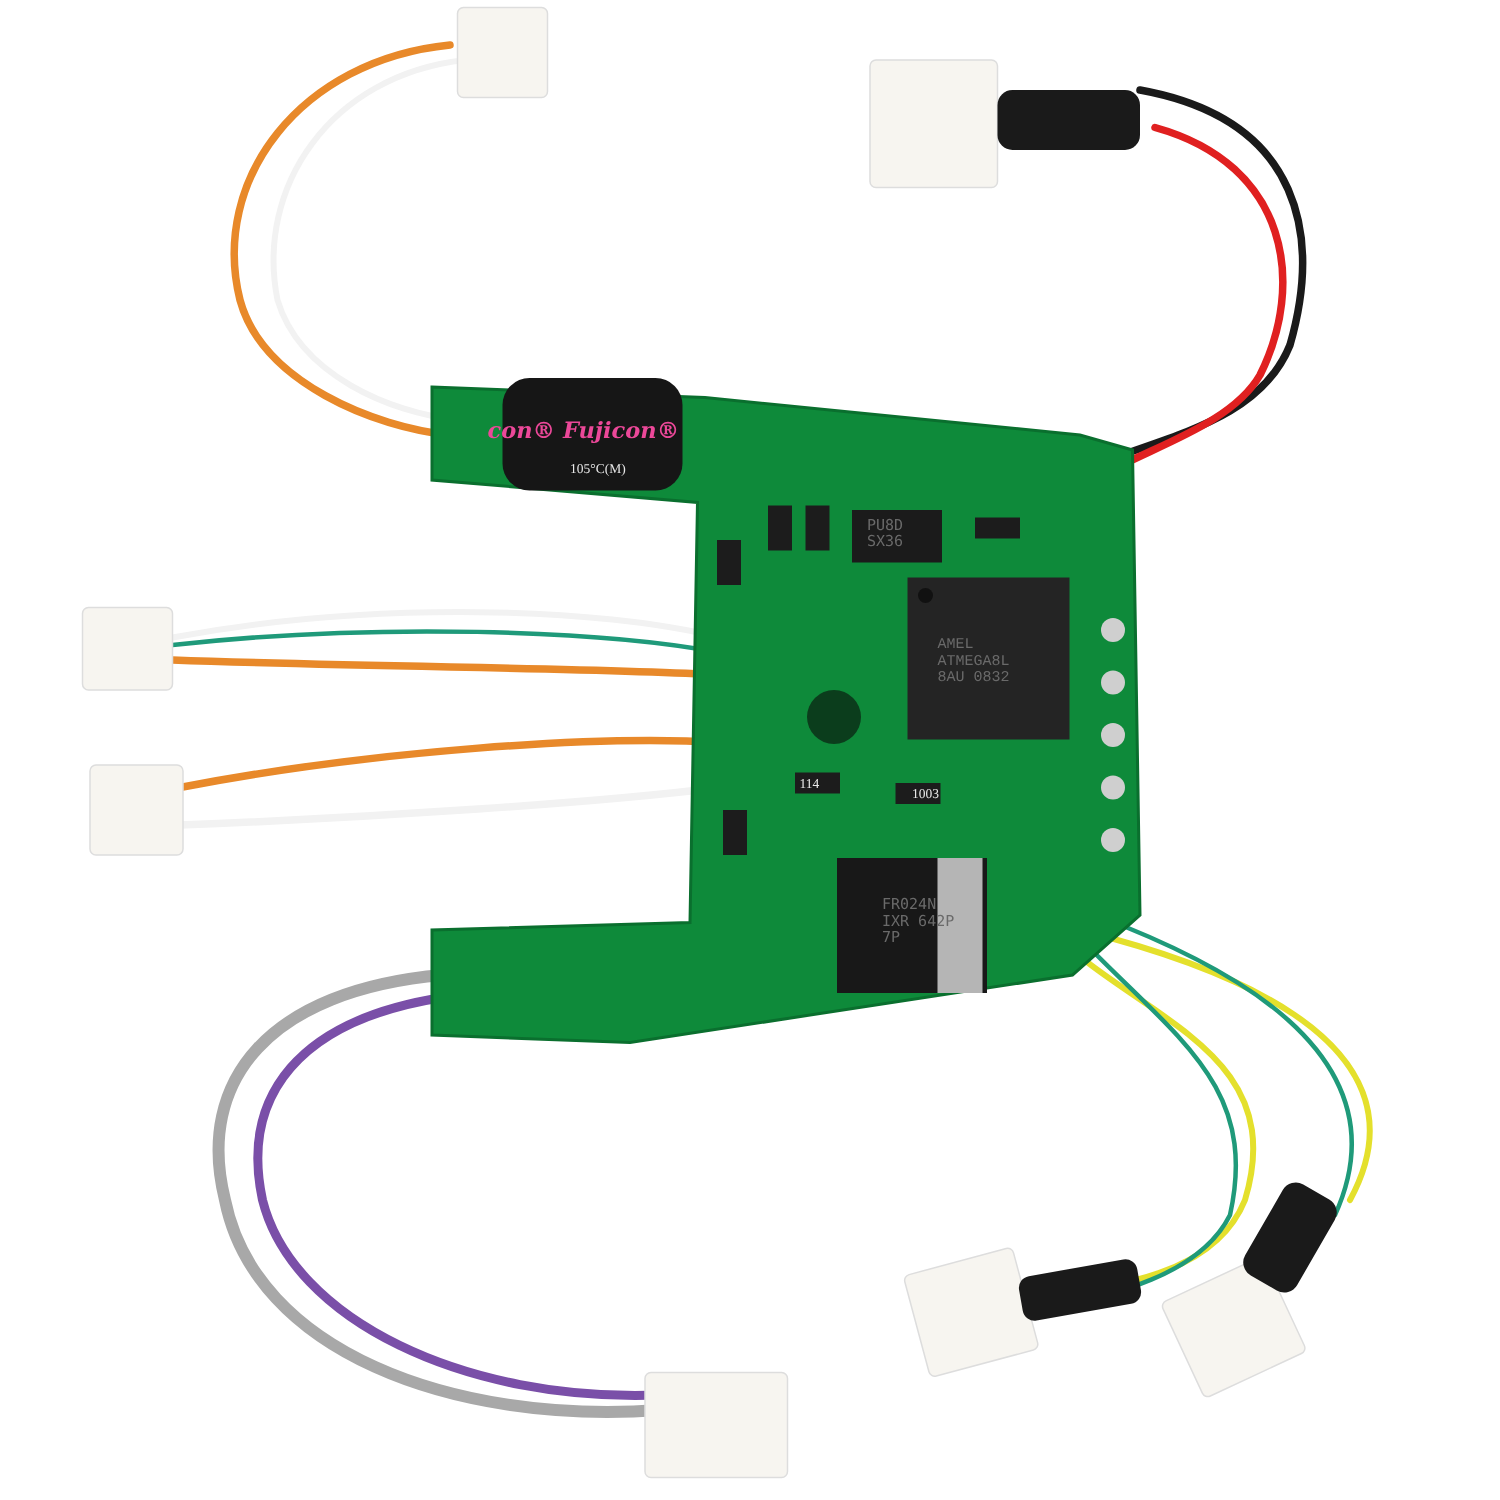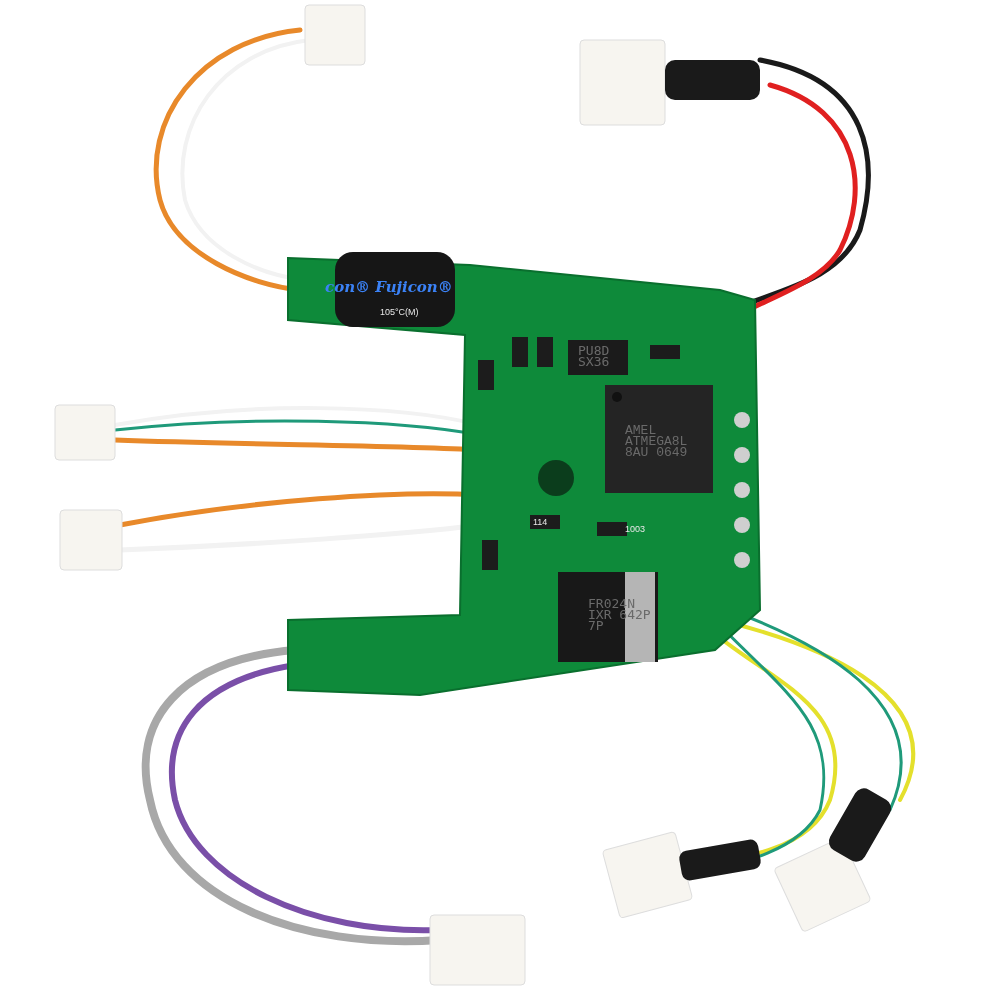--- a/index.html
+++ b/index.html
@@ -1,20 +1,20 @@
 <!DOCTYPE html>
 <html><head>
 <meta charset="utf-8">
 <style>
   html,body{margin:0;padding:0;background:#ffffff;}
   body{width:1000px;height:1000px;position:relative;overflow:hidden;font-family:"DejaVu Sans",sans-serif;}
   #scene{position:absolute;left:0;top:0;width:1000px;height:1000px;}
-  .lbl{position:absolute;font-family:Liberation Sans, sans-serif;color:#e8e8e8;font-size:9px;text-align:center;}
-  .cap-text{position:absolute;font-family:"DejaVu Serif",serif;color:#3b82f6;font-size:15px;font-weight:bold;font-style:italic;}
-  .chip-text{position:absolute;font-family:"DejaVu Sans Mono",monospace;color:#6a6a6a;font-size:13px;line-height:11px;}
+  .lbl{position:absolute;font-family:Liberation Serif, serif;color:#e8e8e8;font-size:9px;text-align:center;}
+  .cap-text{position:absolute;font-family:"DejaVu Serif",serif;color:#ec4899;font-size:15px;font-weight:bold;font-style:italic;}
+  .chip-text{position:absolute;font-family:"DejaVu Sans Mono",monospace;color:#6a6a6a;font-size:10px;line-height:11px;}
 </style>
 </head>
 <body>
 
 <svg id="scene" viewBox="0 0 1000 1000" xmlns="http://www.w3.org/2000/svg">
 
   <g fill="none" stroke-linecap="round">
 
     <path d="M300 30 C200 40 140 120 160 200 C175 255 250 285 300 290" stroke="#e8892a" stroke-width="5"></path>
     <path d="M310 40 C220 50 170 125 185 200 C200 250 260 275 305 280" stroke="#f2f2f2" stroke-width="4"></path>
@@ -81,25 +81,25 @@
     <rect x="597" y="522" width="30" height="14"></rect>
     <rect x="650" y="345" width="30" height="14"></rect>
   </g>
 </svg>
 
 <div class="cap-text" style="left:325px;top:278px;"><span>con</span>® <span>Fujicon</span>®</div>
 <div class="lbl" style="left:380px;top:307px;">105°C(M)</div>
 <div class="chip-text" style="left:625px;top:425px;font-family:Liberation Mono, monospace;">
   <div>AMEL</div>
   <div>ATMEGA8L</div>
-  <div>8AU 0649</div>
+  <div>8AU 0832</div>
 </div>
 <div class="chip-text" style="left:588px;top:598px;">
   <div>FR024N</div>
   <div>IXR 642P</div>
   <div>7P</div>
 </div>
 <div class="chip-text" style="left:578px;top:345px;">
   <div>PU8D</div>
   <div>SX36</div>
 </div>
 <div class="lbl" style="left:533px;top:517px;">114</div>
-<div class="lbl" style="left:625px;top:524px;">1003</div>
+<div class="lbl" style="left:608px;top:524px;">1003</div>
 
 </body></html>

